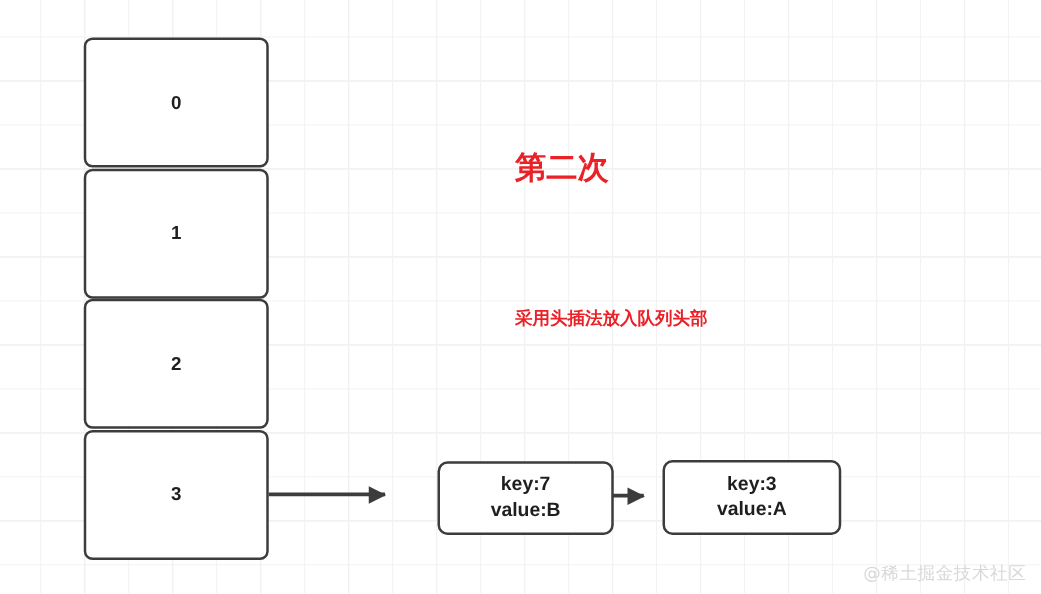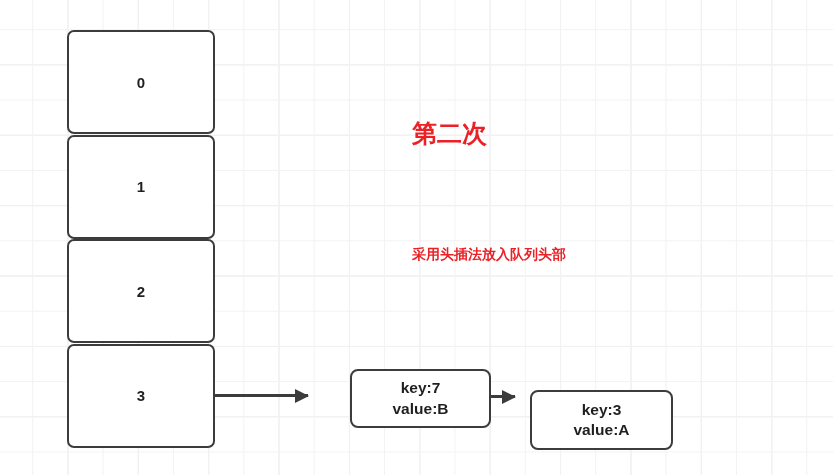--- a/index.html
+++ b/index.html
@@ -58,21 +58,21 @@
     display: flex;
     flex-direction: column;
     align-items: center;
     justify-content: center;
     color: #1f1f1f;
     font-size: 15.5px;
     font-weight: bold;
     line-height: 1.32;
   }
   .node-1 { left: 322px; top: 369px; width: 141px; height: 59px; margin-left: 28px; }
-  .node-2 { left: 530px; top: 368px; width: 143px; height: 60px; margin-top: 22px; }
+  .node-2 { left: 530px; top: 368px; width: 143px; height: 60px; }
   .node .line { display: block; }
 
   
   .arrow {
     position: absolute;
     height: 3px;
     background: #3c3c3c;
   }
   .arrow::after {
     content: "";
@@ -140,14 +140,15 @@
     <span class="line">value:B</span>
   </div>
   <div class="node node-2">
     <span class="line">key:3</span>
     <span class="line">value:A</span>
   </div>
 
   <div class="annotation anno-0">第二次</div>
   <div class="annotation anno-2">采用头插法放入队列头部</div>
 
+  <div class="watermark">@稀土掘金技术社区</div>
 
 </div>
 
 </body></html>

